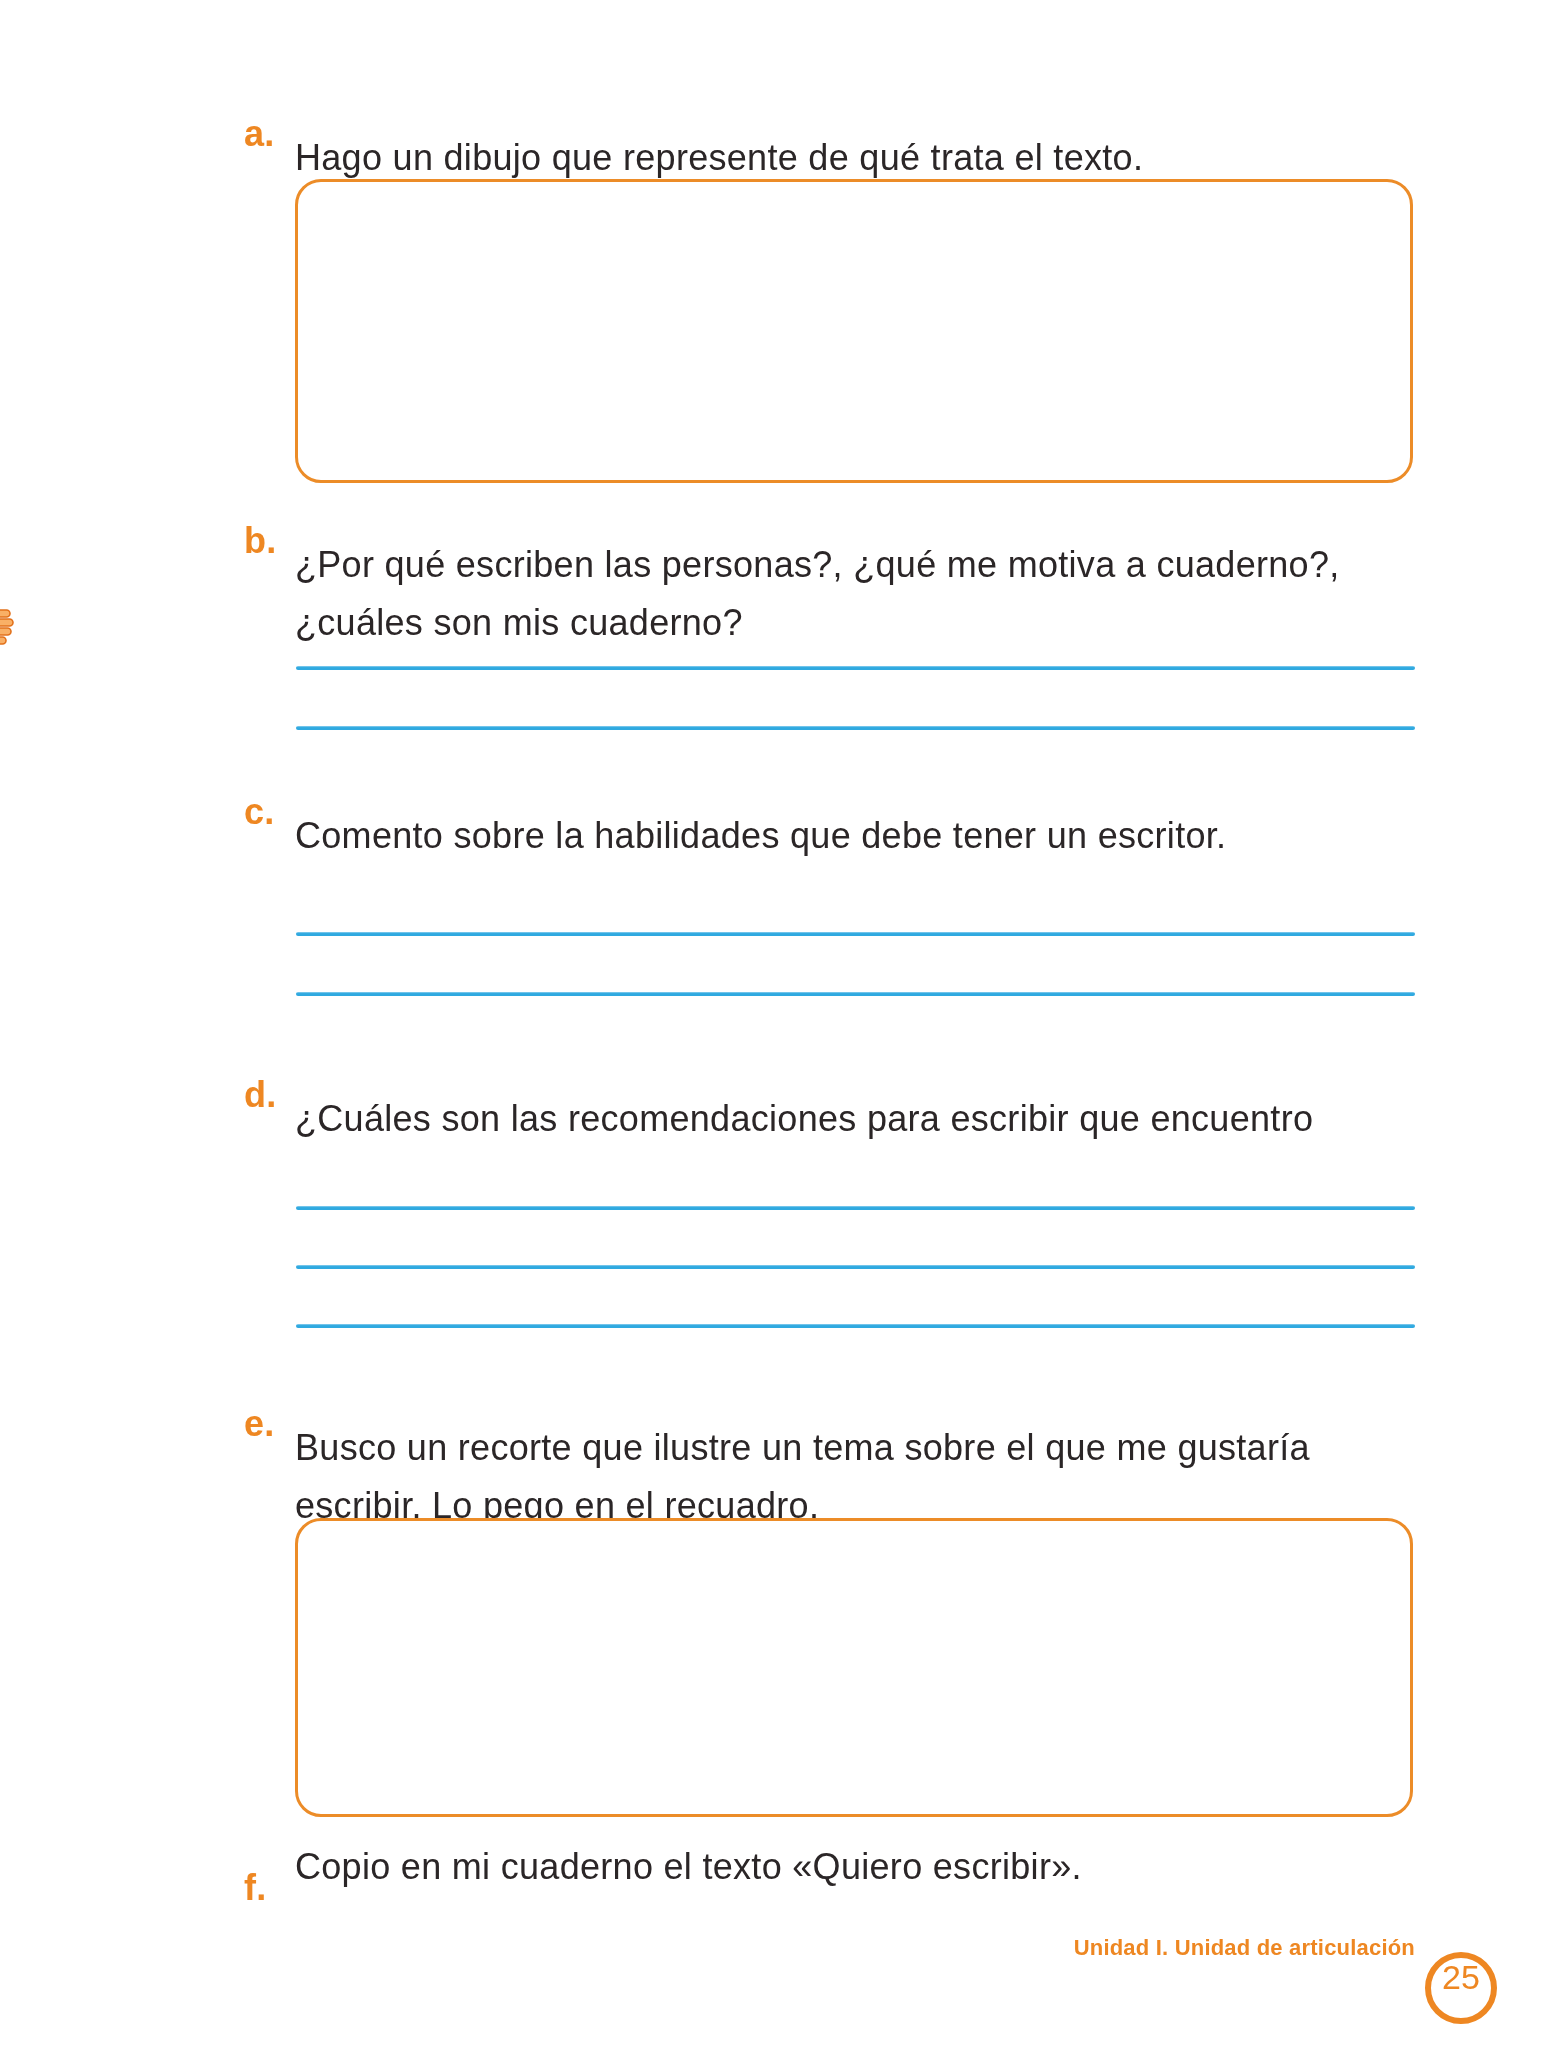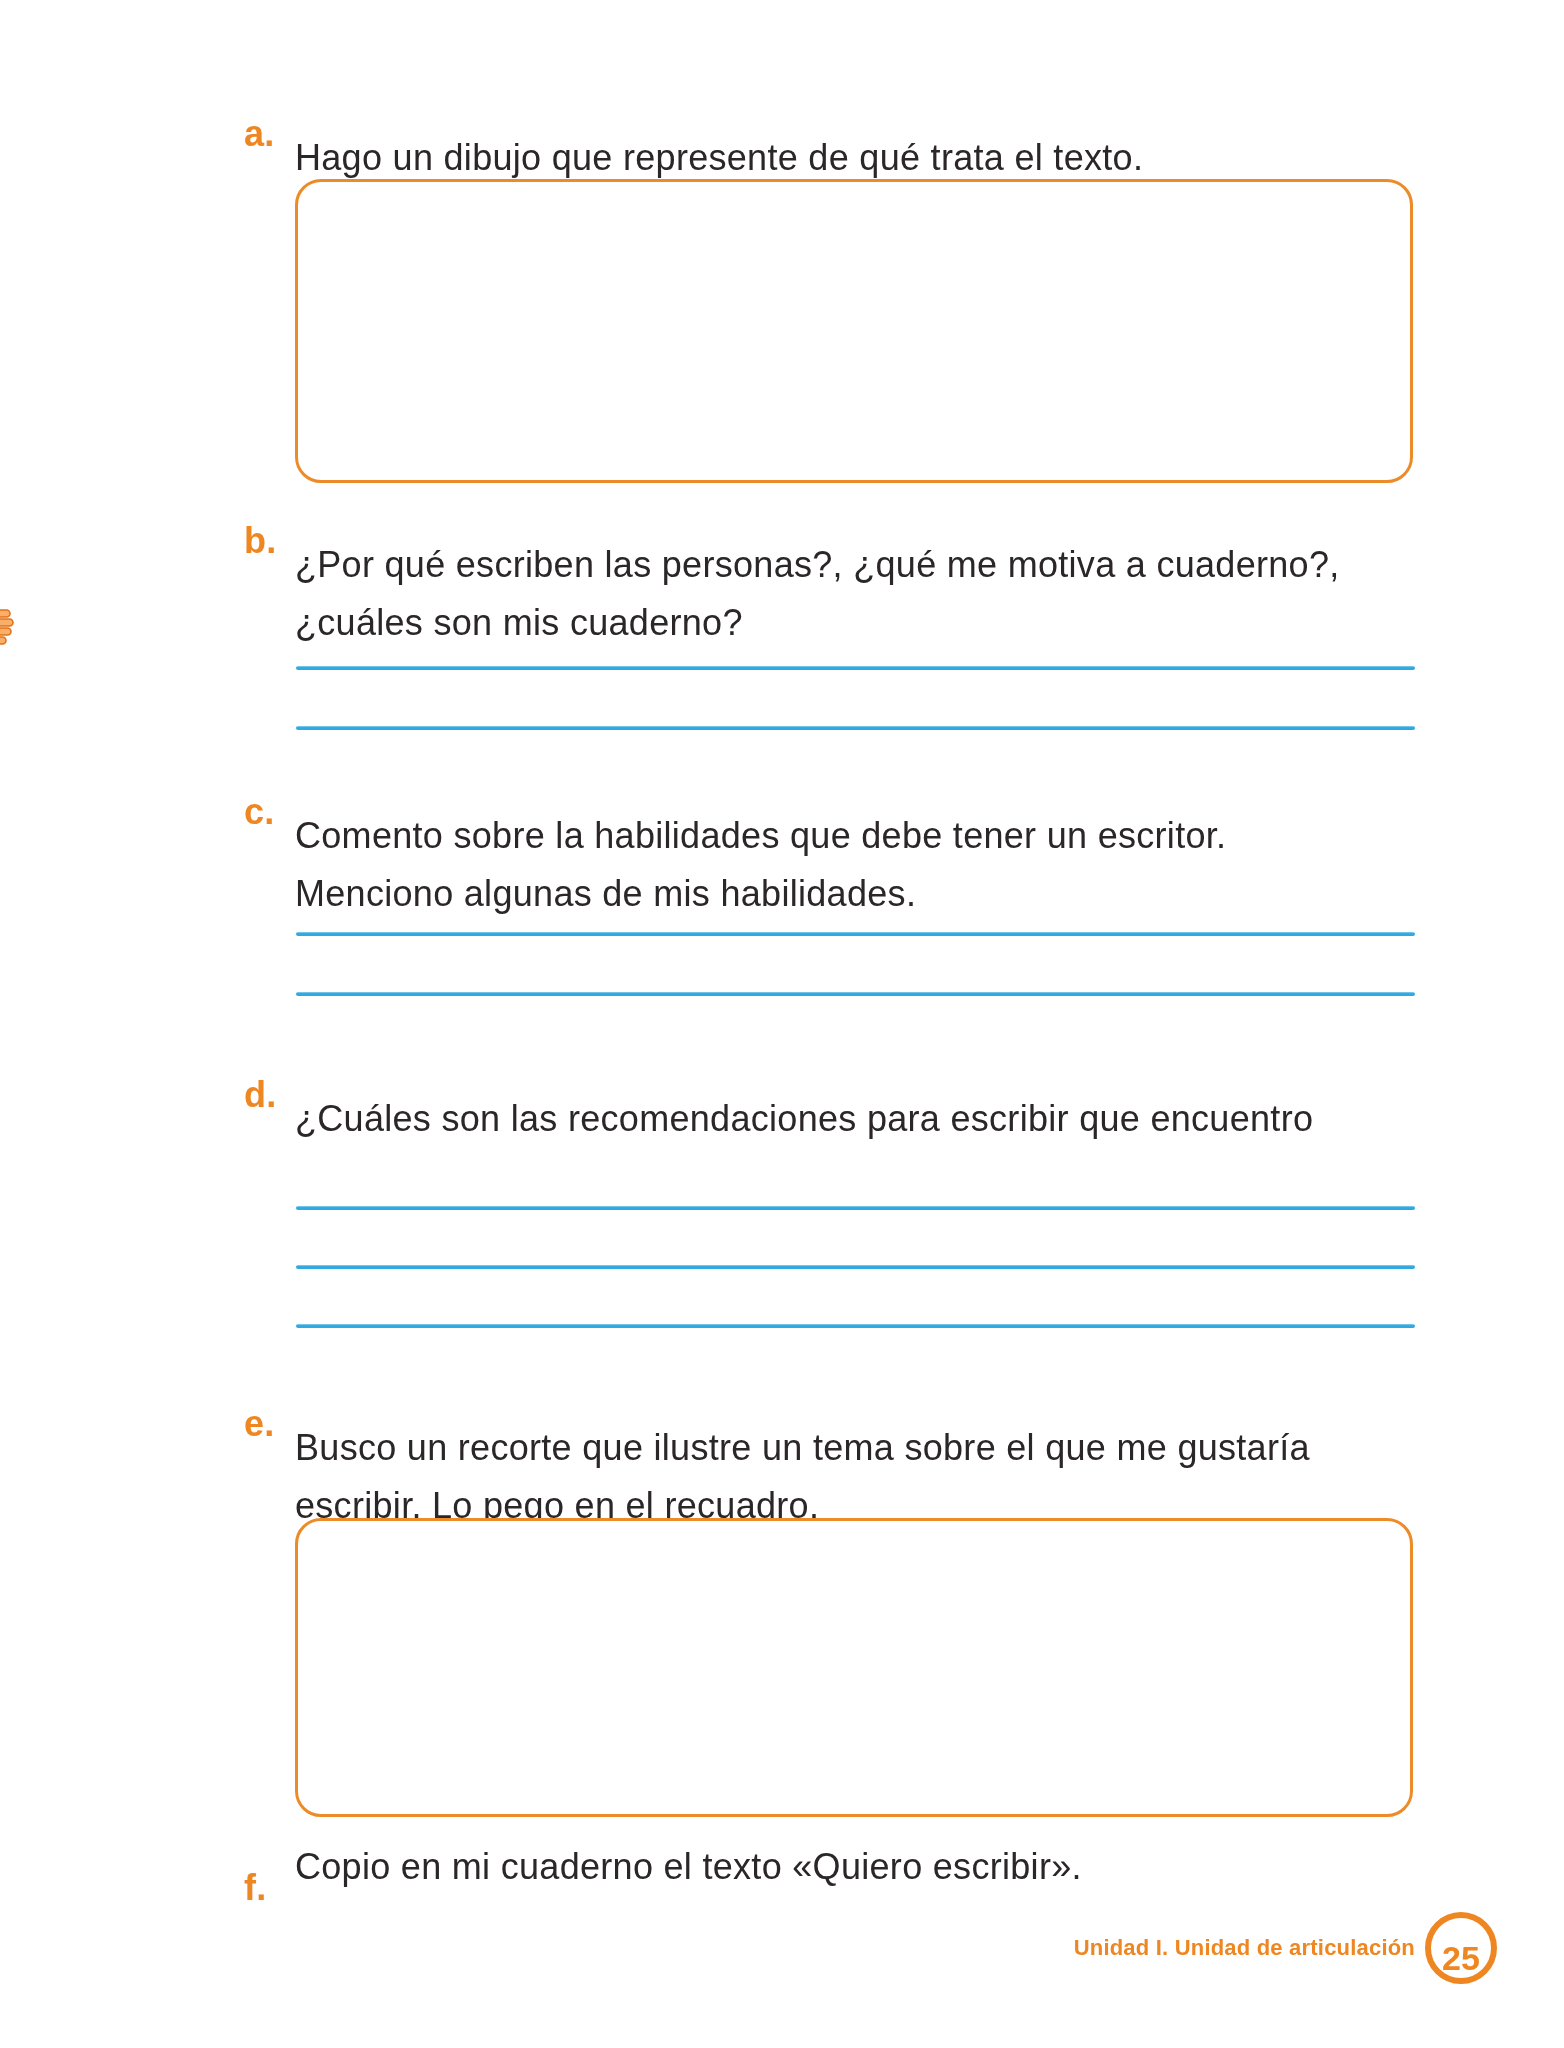--- a/index.html
+++ b/index.html
@@ -56,31 +56,31 @@
     font-size: 22px;
     line-height: 42px;
     font-weight: bold;
     color: #ee8722;
     letter-spacing: 0.2px;
     white-space: nowrap;
   }
   .page-badge {
     position: absolute;
     left: 1425px;
-    top: 1912px;
+    top: 1952px;
     width: 60px;
     height: 60px;
     border: 6px solid #ee8722;
     border-radius: 50%;
     background: #ffffff;
     display: flex;
-    align-items: flex-end;
+    align-items: flex-start;
     justify-content: center;
     font-size: 34px;
-    font-weight: bold;
+    font-weight: normal;
     color: #ee8722;
   }
   .hand-deco {
     position: absolute;
     left: 0;
     top: 608px;
     width: 20px;
     height: 42px;
   }
 </style>
@@ -108,21 +108,20 @@
   <div class="item-text" style="top:512px">
     <div>¿Por qué escriben las personas?, ¿qué me motiva a cuaderno?,</div>
     <div>¿cuáles son mis cuaderno?</div>
   </div>
   <div class="write-line" style="top:666px"></div>
   <div class="write-line" style="top:726px"></div>
 
   <span class="marker" style="top:783px">c.</span>
   <div class="item-text" style="top:783px">
     <div>Comento sobre la habilidades que debe tener un escritor.</div>
-    <div>Menciono algunas de mis habilidades.</div>
   </div>
   <div class="write-line" style="top:932px"></div>
   <div class="write-line" style="top:992px"></div>
 
   <span class="marker" style="top:1066px">d.</span>
   <div class="item-text" style="top:1066px">
     <div>¿Cuáles son las recomendaciones para escribir que encuentro</div>
   </div>
   <div class="write-line" style="top:1206px"></div>
   <div class="write-line" style="top:1265px"></div>

